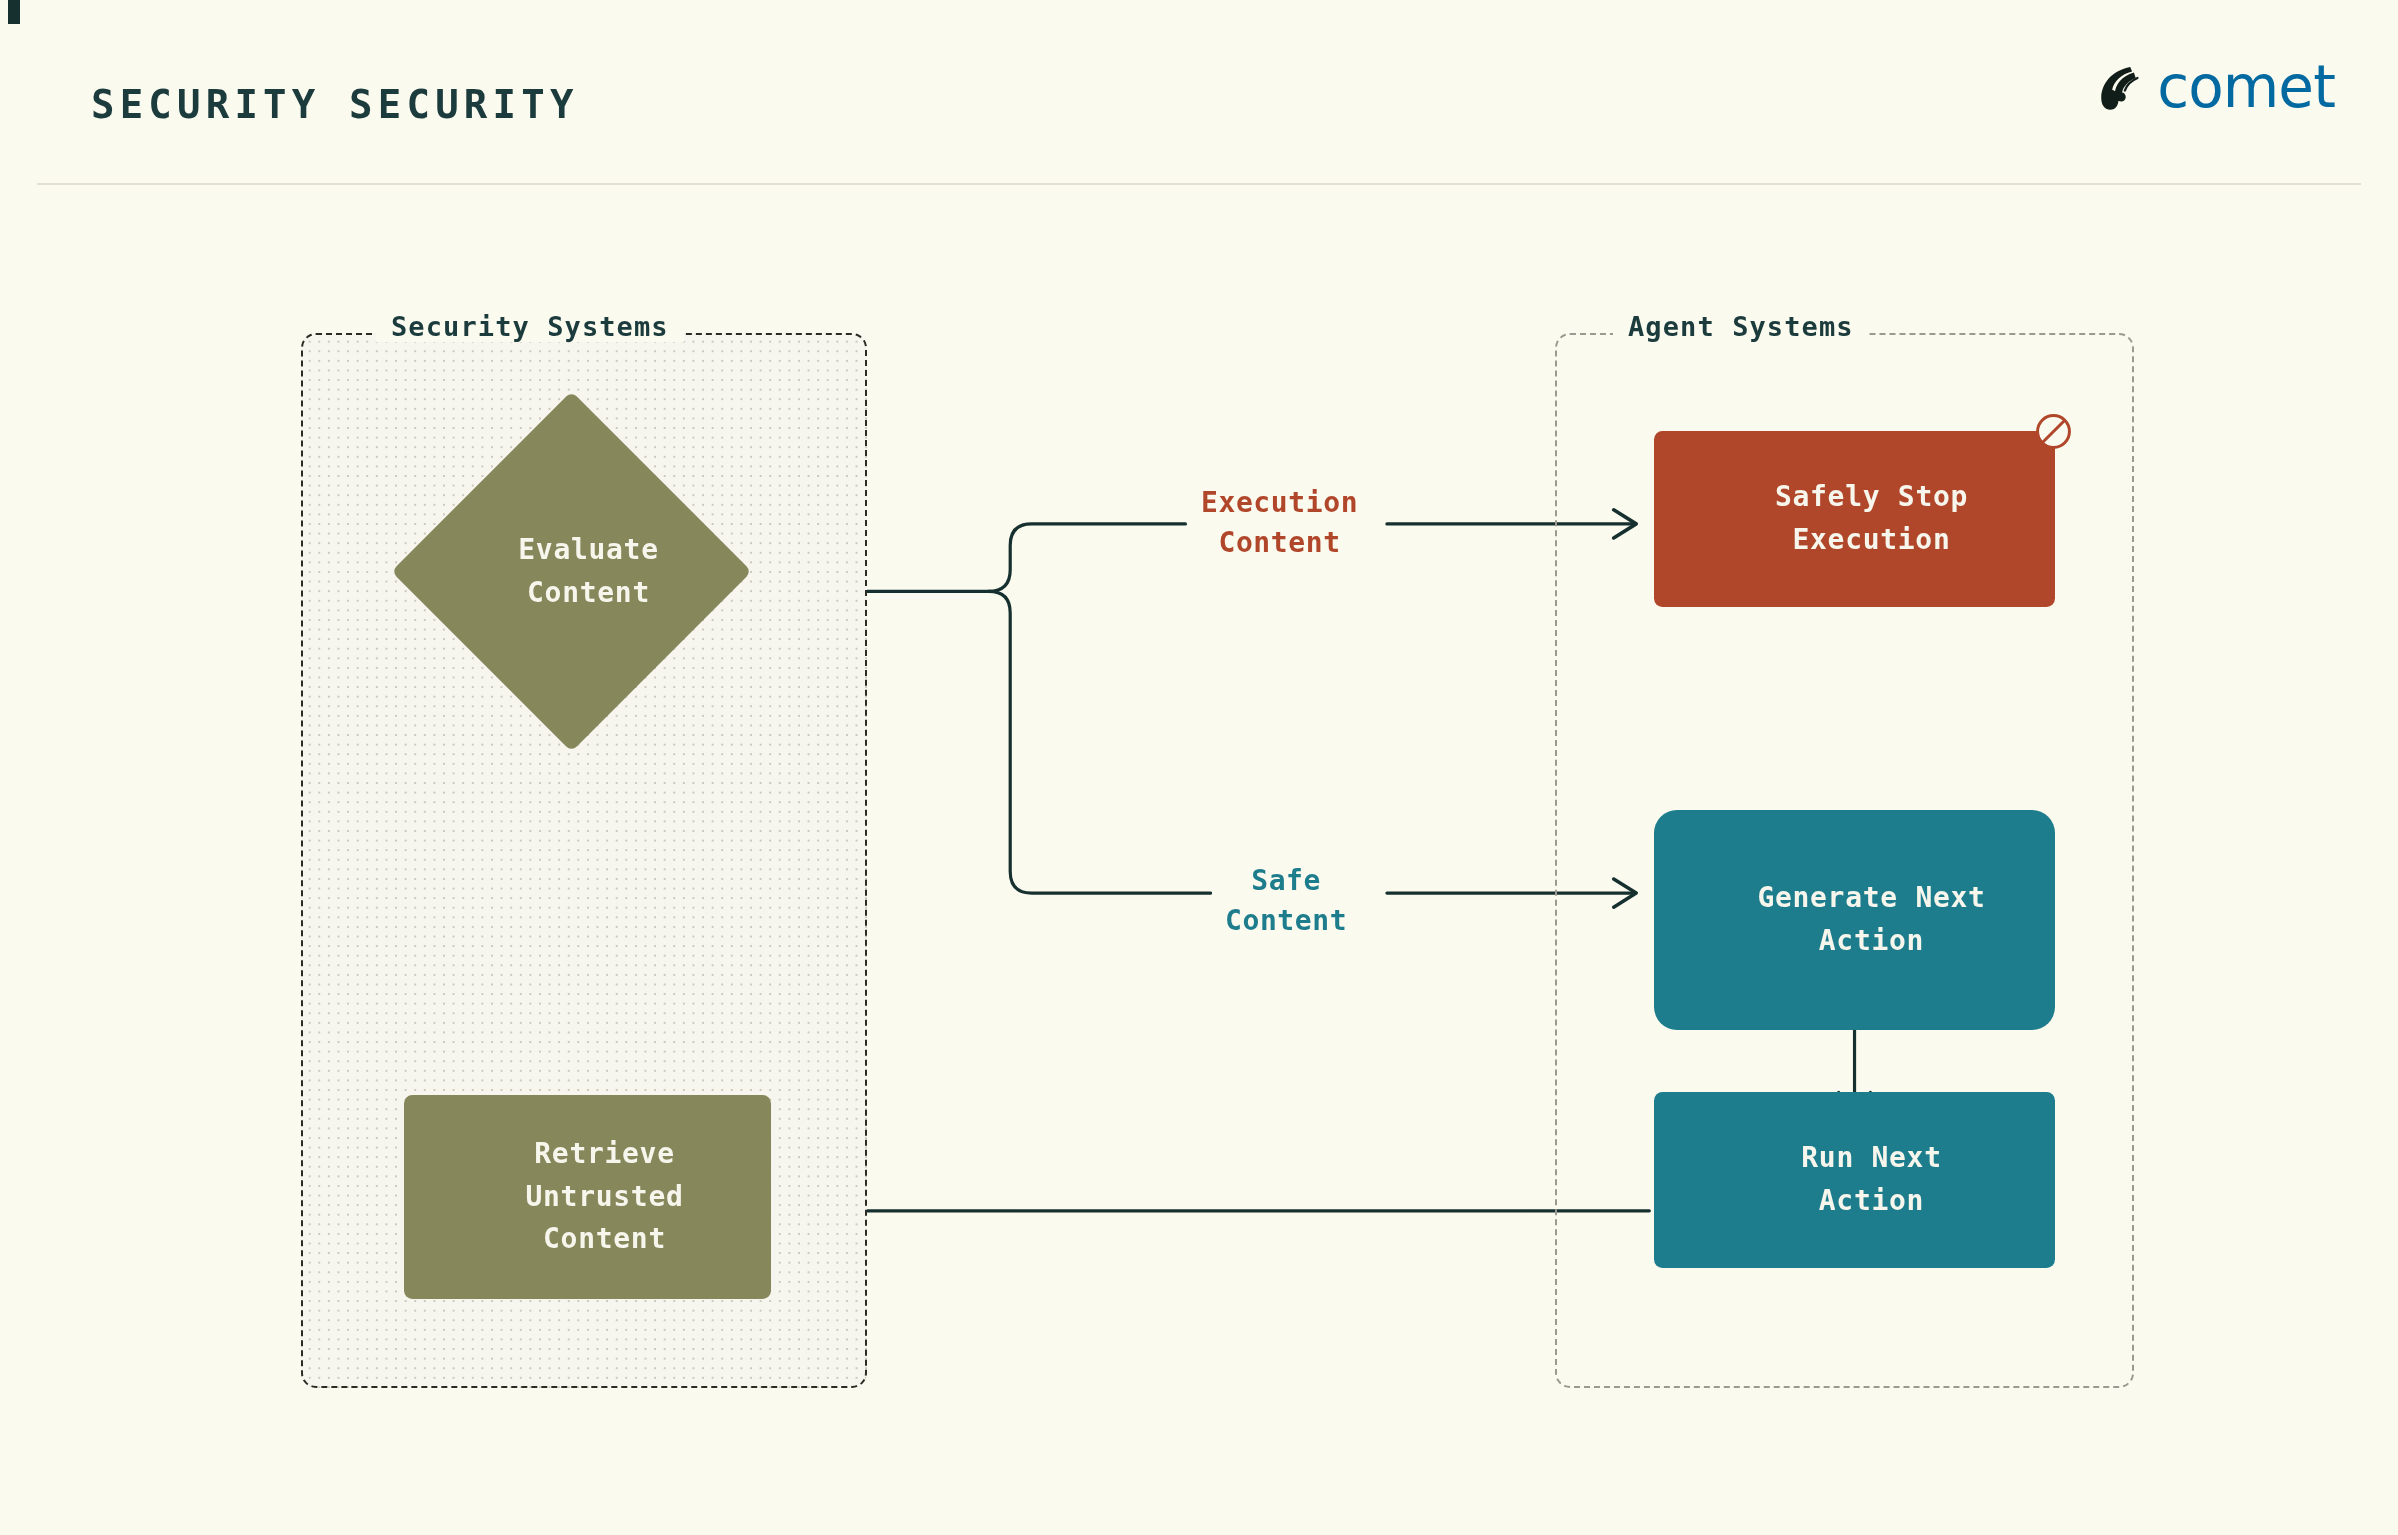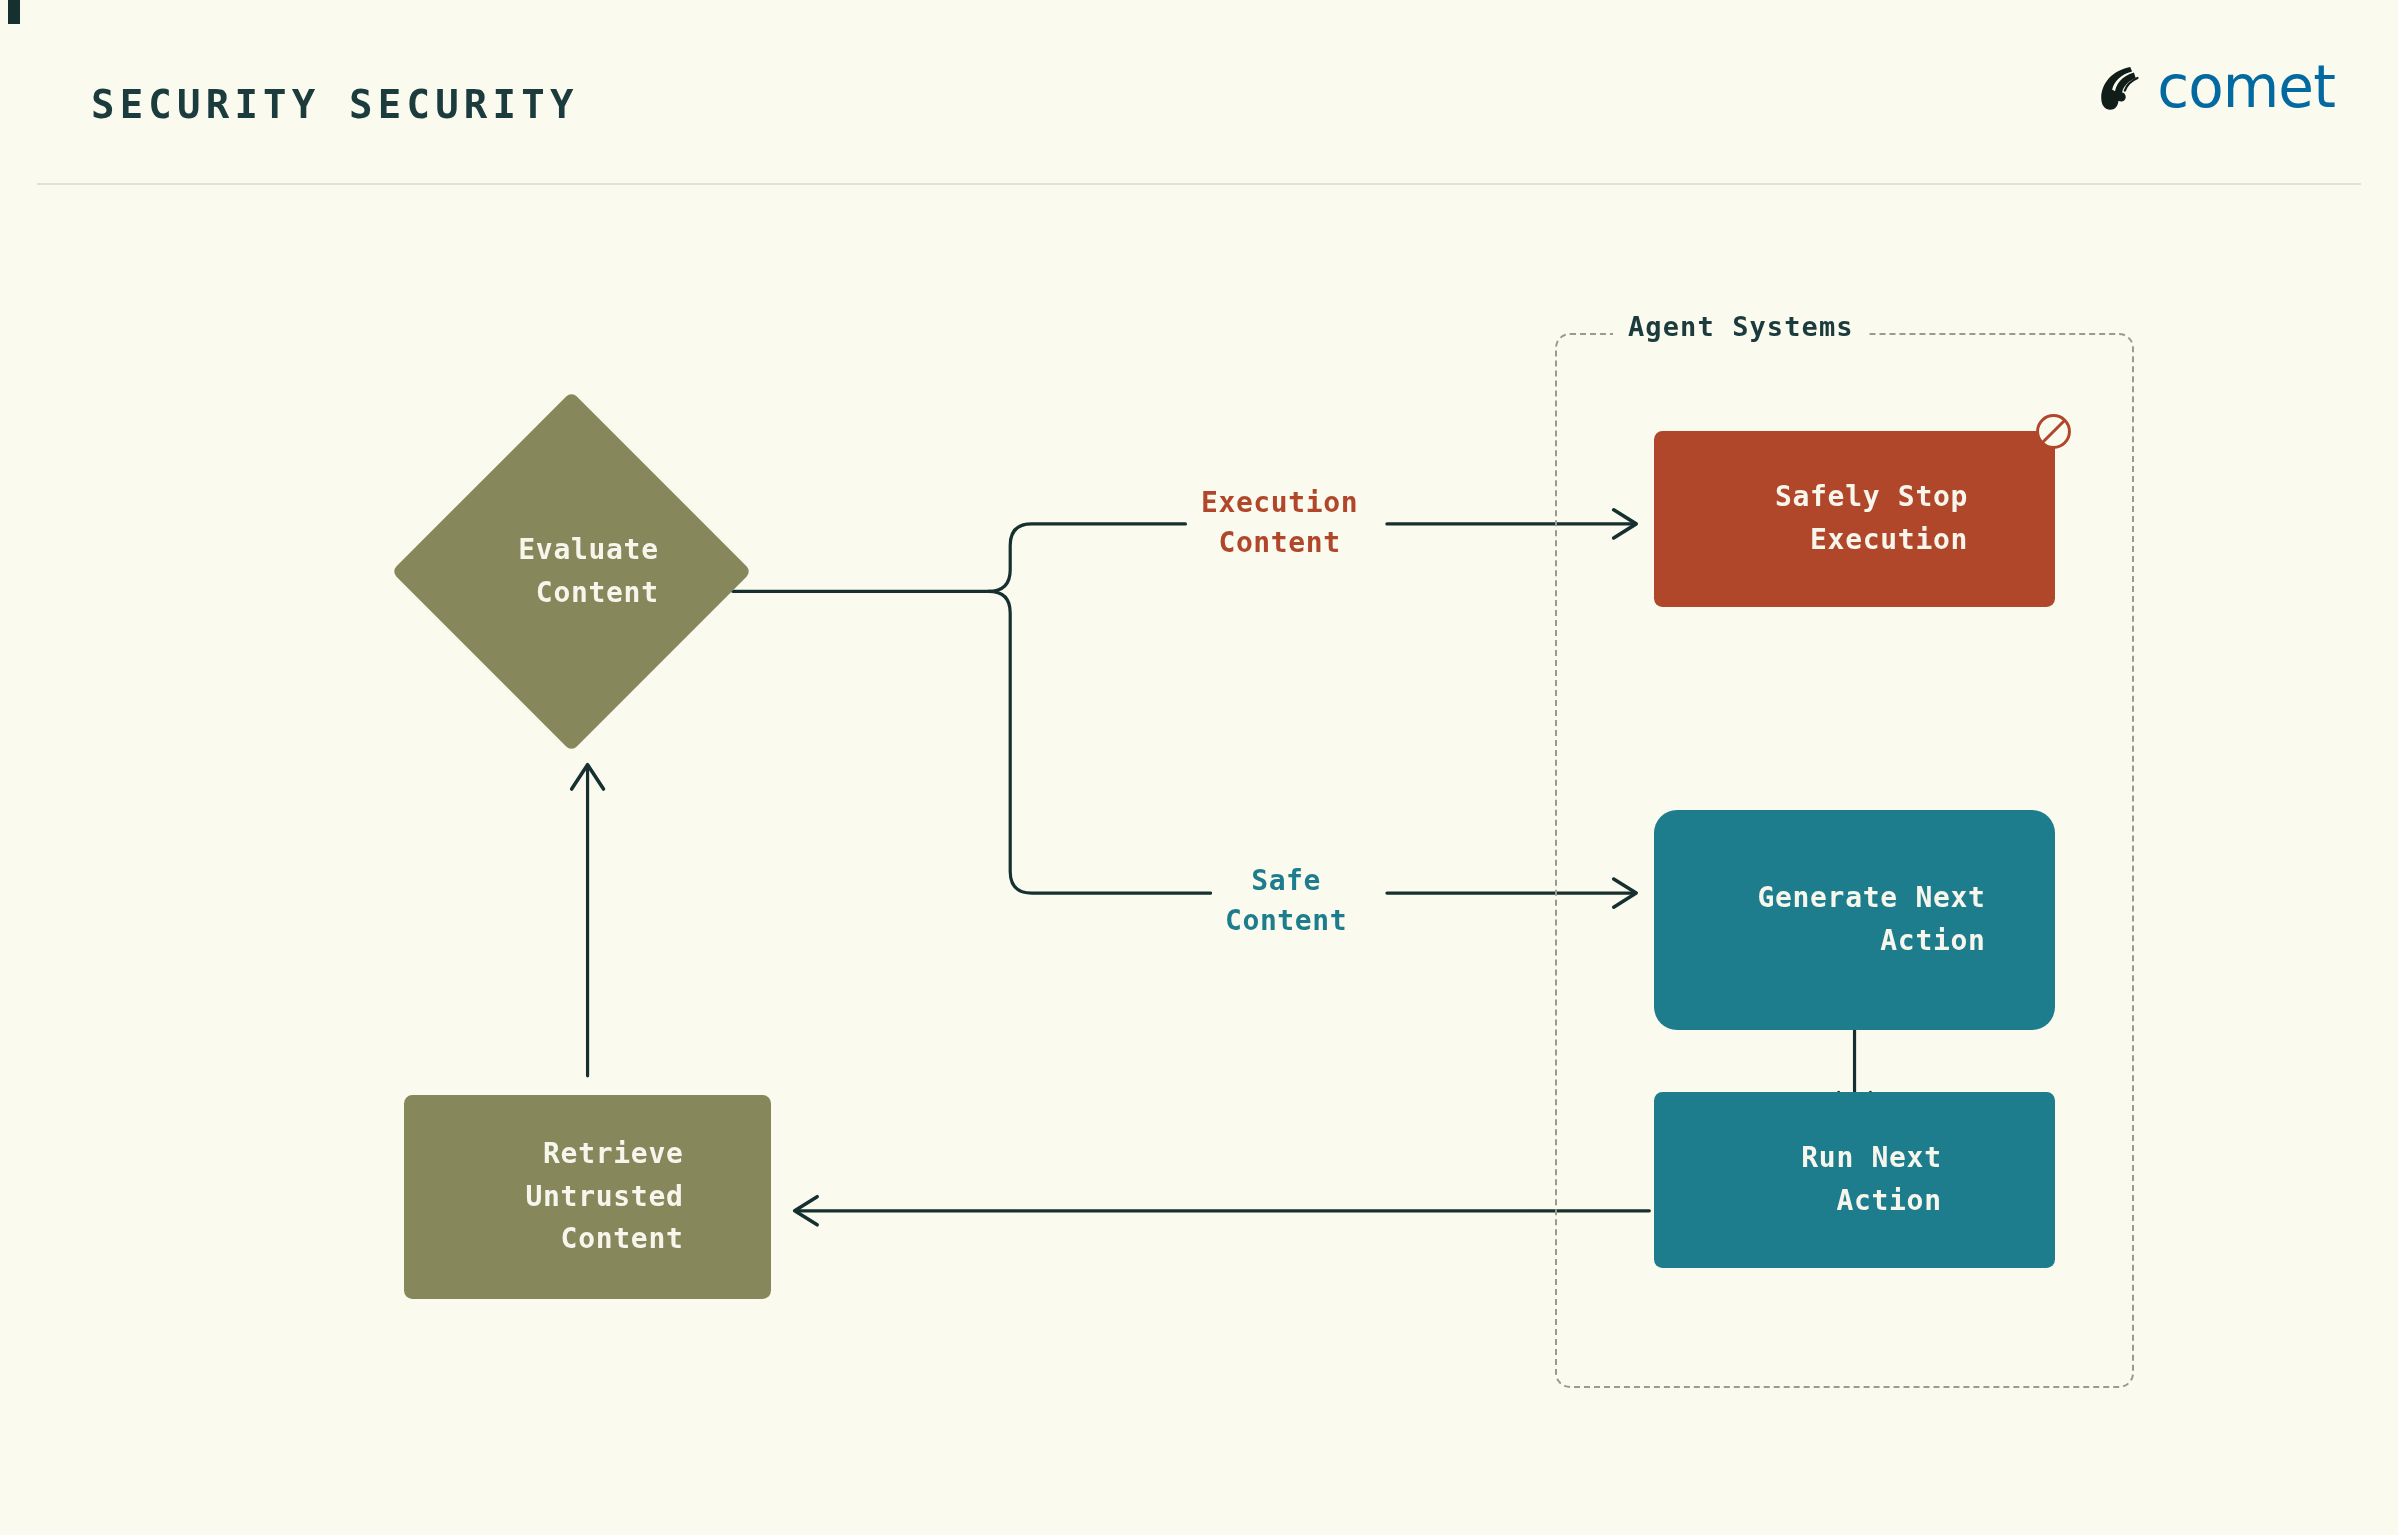--- a/index.html
+++ b/index.html
@@ -106,21 +106,21 @@
   }
   .group.security .group-label { left: 73px; }
   .group.agent    .group-label { left: 56px; }
 
   
   .node {
     position: absolute;
     display: flex;
     align-items: center;
     justify-content: center;
-    text-align: right;
+    text-align: center;
     color: #f7f6ec;
     font-family: "DejaVu Sans Mono", monospace;
     font-size: 28px;
     font-weight: 700;
     line-height: 1.52;
     letter-spacing: 0.7px;
     white-space: pre-line;
     padding-left: 34px;
   }
   .node.rect { border-radius: 8.4px; }
@@ -256,20 +256,23 @@
       <path class="edge-line" d="M 1760 1292 L 852 1292"></path>
       <path class="edge-head" d="M 872 1277 L 848 1292 L 872 1307"></path>
     </g>
 
     <g>
       <path class="edge-line" d="M 627 1148 L 627 820"></path>
       <path class="edge-head" d="M 610 842 L 627 816 L 644 842"></path>
     </g>
   </svg>
 
+  <div class="group security">
+    <div class="group-label">Security Systems</div>
+  </div>
 
   <div class="group agent">
     <div class="group-label">Agent Systems</div>
   </div>
 
   <div class="node diamond" id="node-evaluate">
     <div class="diamond-shape"></div>
     <div class="diamond-label">Evaluate
 Content</div>
   </div>

